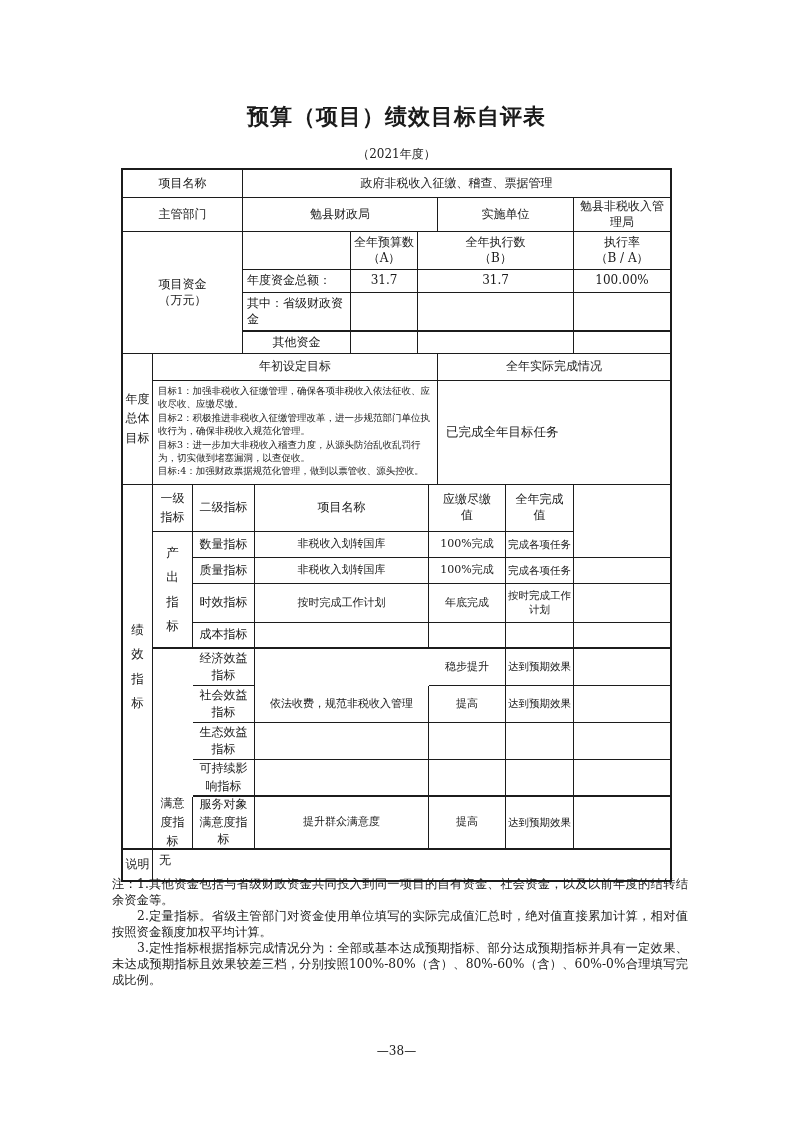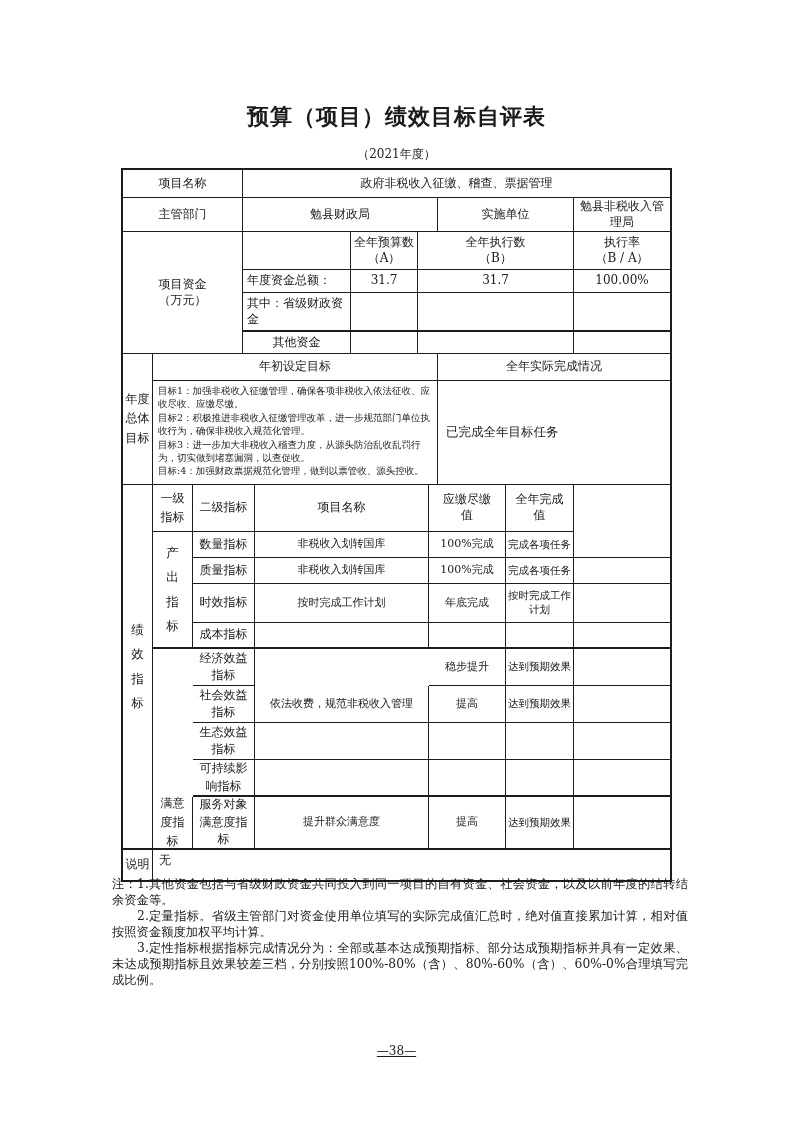--- a/index.html
+++ b/index.html
@@ -29,21 +29,21 @@
   .pre{white-space:pre-line;}
   .fs11{font-size:11px;} .fs105{font-size:10.5px;} .fs125{font-size:12.5px;}
   .goalstxt{font-size:9.5px; line-height:13.4px; padding:3px 4px 2px 5px;}
   .padL{padding-left:4px;}
   .v1{display:inline-block; width:1.08em; word-break:break-all; line-height:1.95; font-size:12.5px;}
   .v2{display:inline-block; width:2.1em; word-break:break-all; line-height:1.6;}
   .v4{display:inline-block; width:4.2em; word-break:break-all; line-height:1.45;}
   .wrap{word-break:break-all;}
   #notes{position:absolute; left:112px; top:876px; width:576px; font-size:12.3px;
     line-height:16px; white-space:pre-line; text-align:justify;}
-  #pagenum{position:absolute; left:0; top:1044px; width:793px; text-align:center; font-size:12px;text-decoration:underline;}
+  #pagenum{position:absolute; left:0; top:1044px; width:793px; text-align:center; font-size:12px;}
 </style>
 </head>
 <body>
 
 <div id="page">
 
   <div id="title">预算（项目）绩效目标自评表</div>
   <div id="subtitle">（2021年度）</div>
 
   <div id="tbl">

